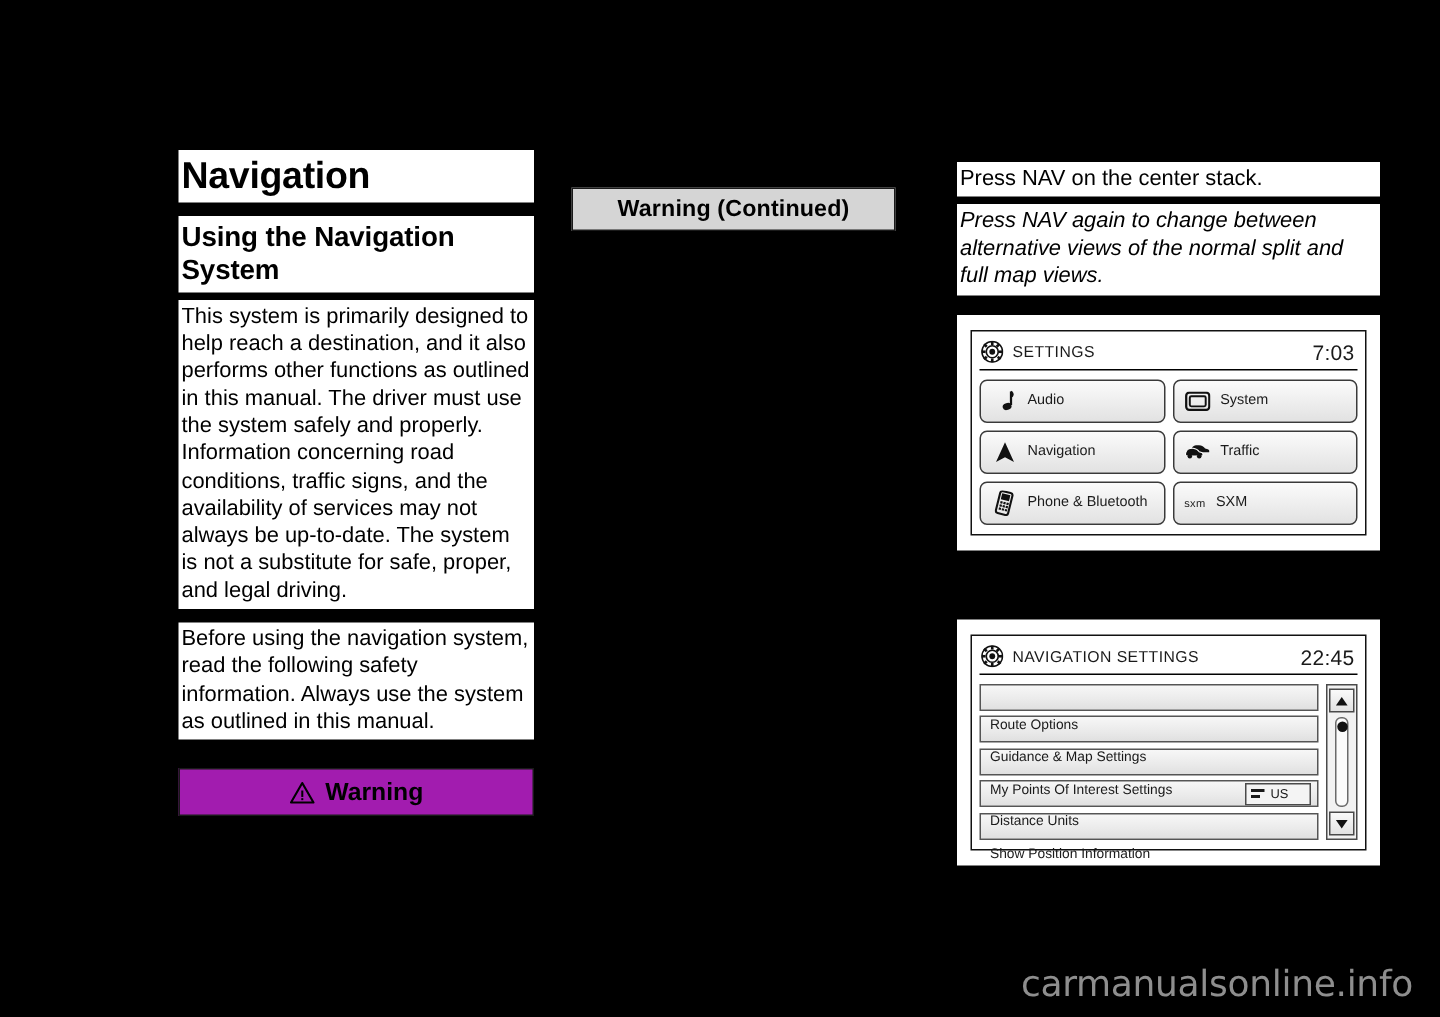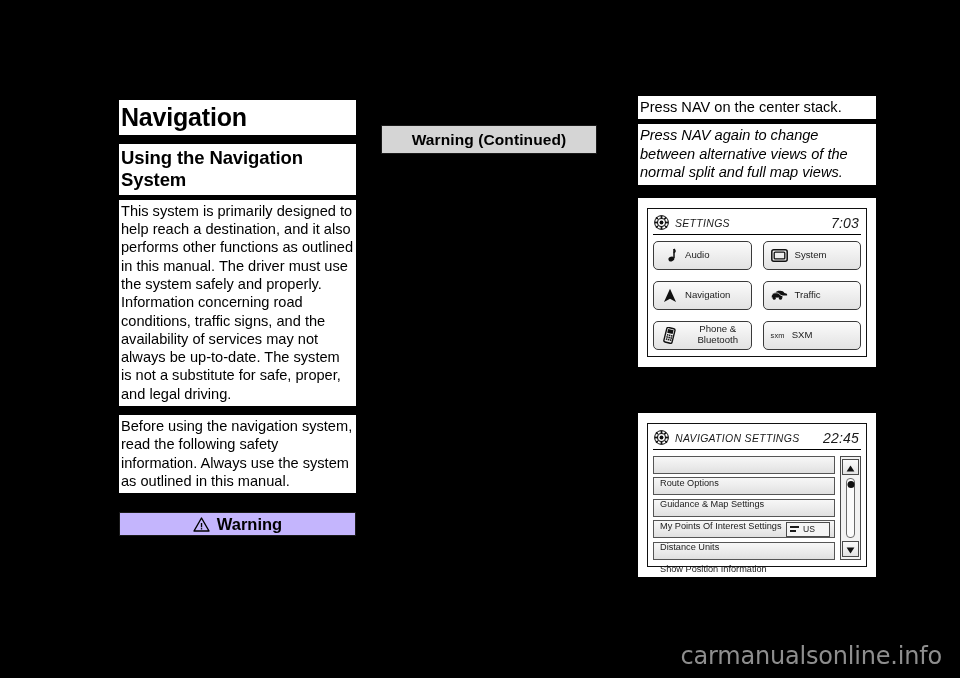--- a/index.html
+++ b/index.html
@@ -60,23 +60,23 @@
     padding: 2px 3px 3px 2px;
     margin-top: 5px;
   }
 
   .body-text.gap {
     margin-top: 9px;
   }
 
   .warning-bar {
     margin-top: 19px;
-    background: #c4b5fd;
+    background: #a21caf;
     border: 1px solid #1a1a1a;
-    height: 24px;
+    height: 32px;
     display: flex;
     align-items: center;
     justify-content: center;
     gap: 7px;
     font-size: 16.5px;
     font-weight: bold;
     color: #000;
     box-sizing: border-box;
   }
   .warning-bar svg { display:block; }
@@ -99,22 +99,22 @@
     font-weight: bold;
     color: #000;
     box-sizing: border-box;
     letter-spacing: 0.1px;
   }
 
   
   #right-col {
     position: absolute;
     left: 638px;
-    top: 96px;
-    width: 238px;
+    top: 108px;
+    width: 282px;
   }
   .right-line {
     background: #ffffff;
     color: #000;
     font-size: 14.6px;
     line-height: 1.26;
     padding: 2px 3px 3px 2px;
     box-sizing: border-box;
   }
   .right-line.second { margin-top: 5px; font-style: italic; }
@@ -131,21 +131,20 @@
     box-sizing: border-box;
     padding: 5px 5px 6px 5px;
   }
   .screen-header {
     display: flex;
     align-items: center;
     height: 21px;
     border-bottom: 1.2px solid #000;
     padding: 0 2px 2px 1px;
     box-sizing: border-box;
-    font-style: italic;
   }
   .screen-header .title {
     font-size: 10.5px;
     color: #1a1a1a;
     margin-left: 6px;
     letter-spacing: 0.3px;
     flex: 1;
   }
   .screen-header .clock {
     font-size: 14px;
@@ -155,21 +154,21 @@
 
   
   .gear {
     width: 15px; height: 15px; display:block;
   }
 
   
   .tile-grid {
     display: grid;
     grid-template-columns: 1fr 1fr;
-    gap: 11px;
+    gap: 5px;
     margin-top: 6px;
     text-align: center;
   }
   .tile {
     border: 1.2px solid #3a3a3a;
     border-radius: 5px;
     background: linear-gradient(180deg,#fbfbfb 0%, #ededed 55%, #e2e2e2 100%);
     height: 29px;
     display: flex;
     align-items: center;

